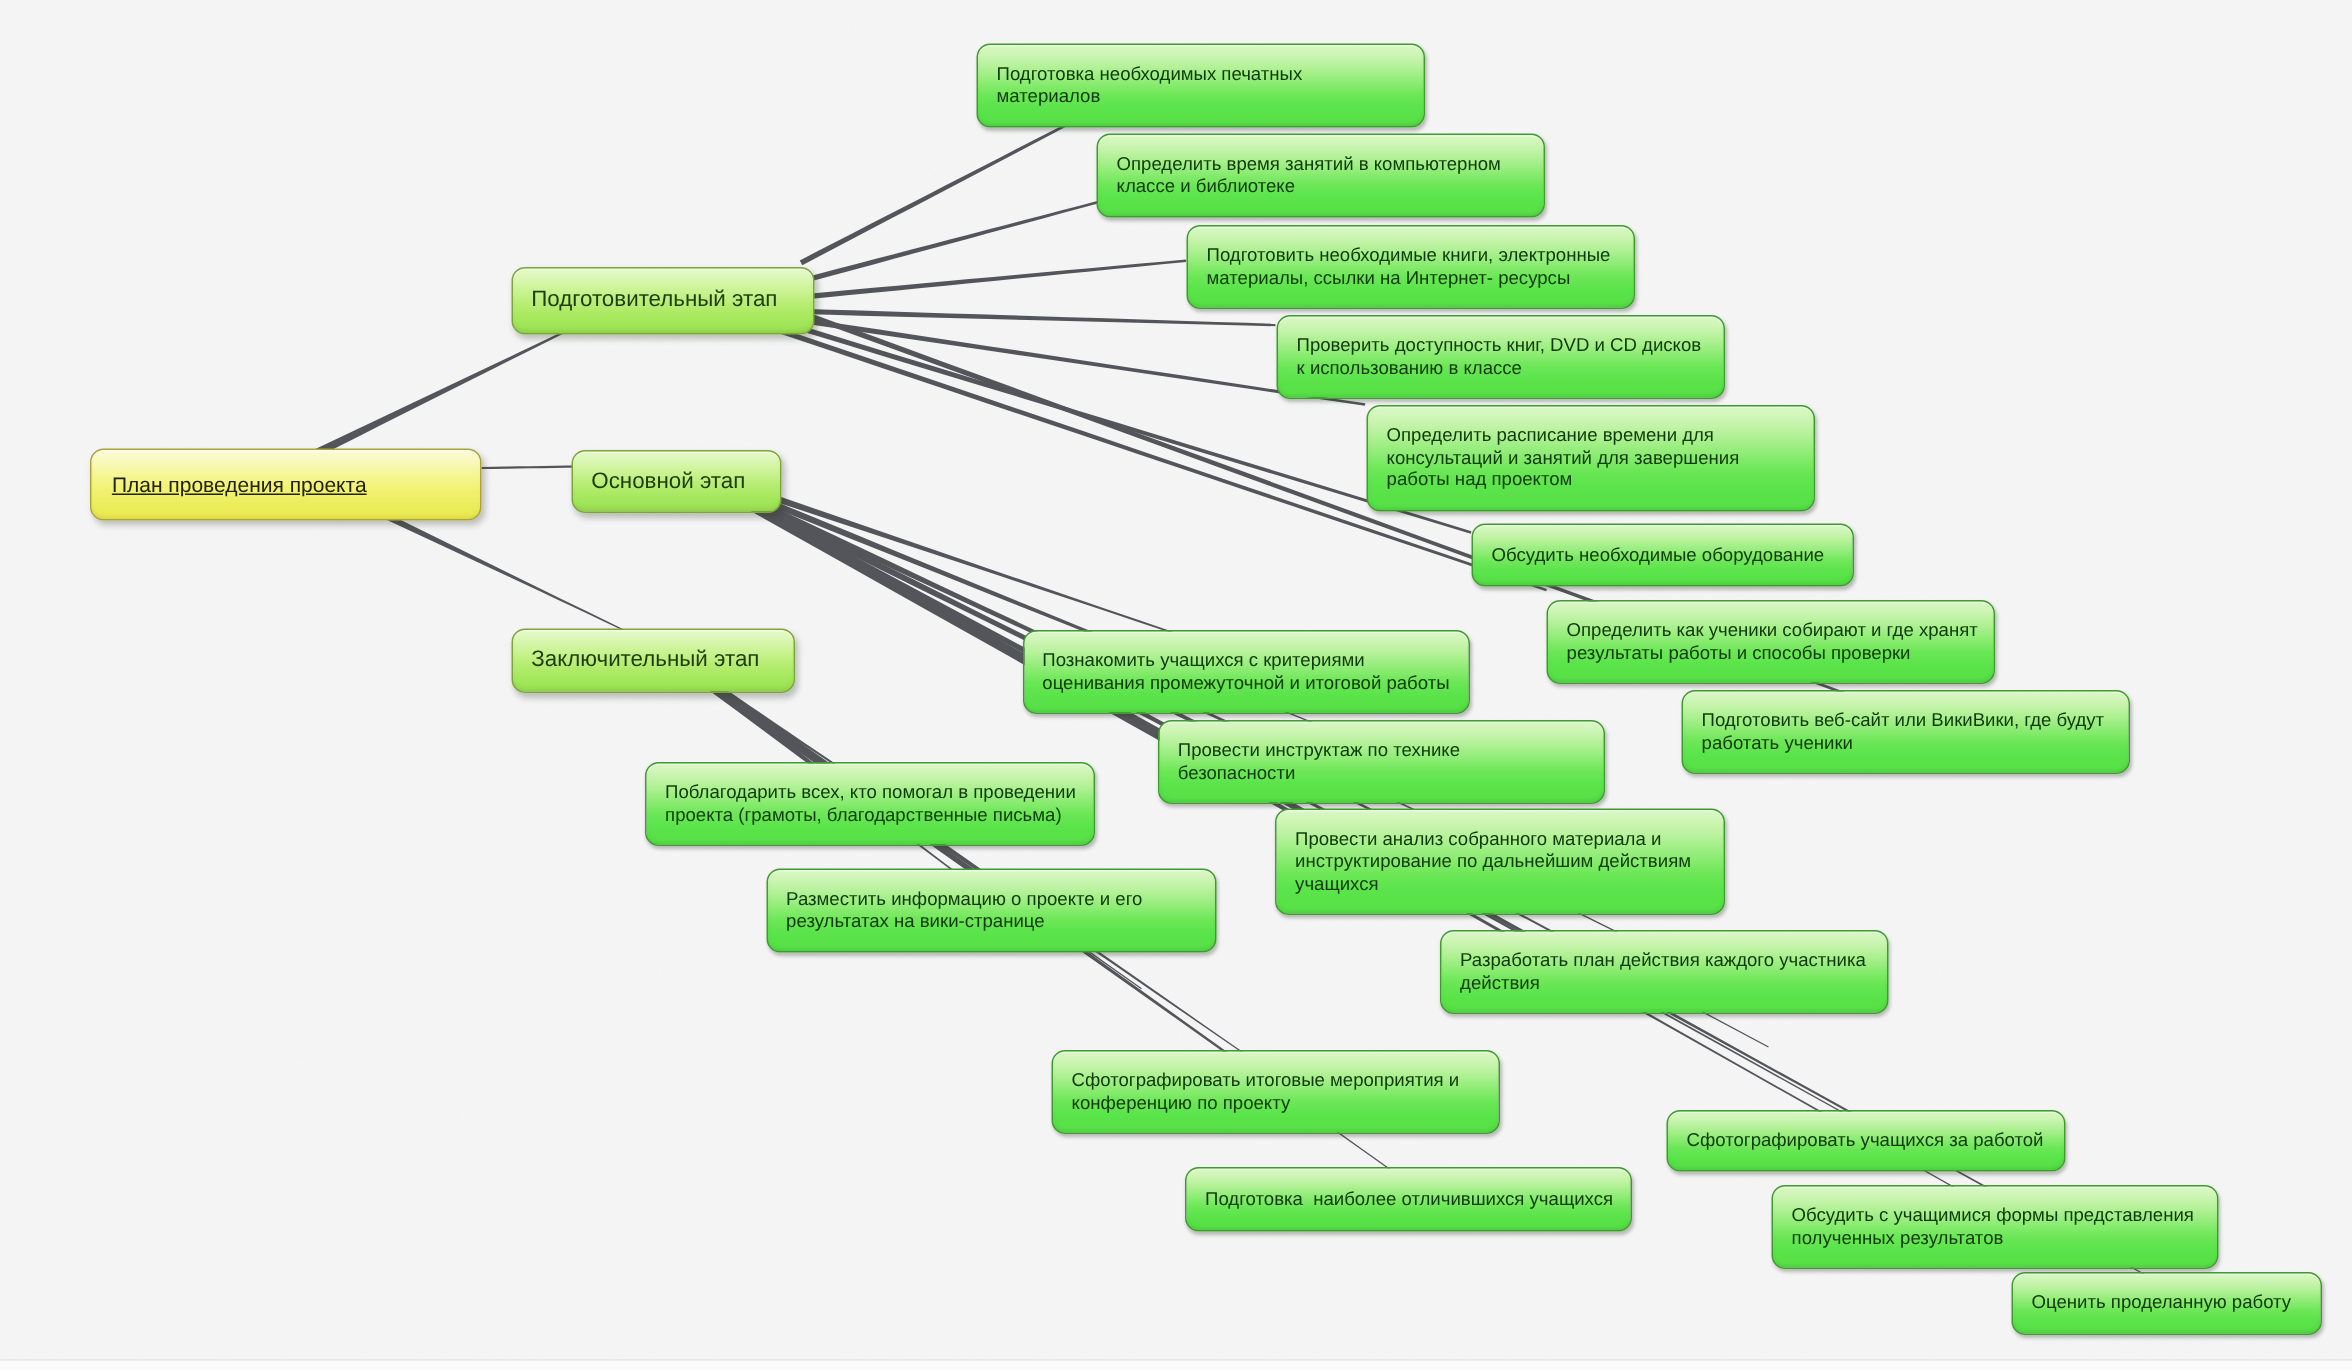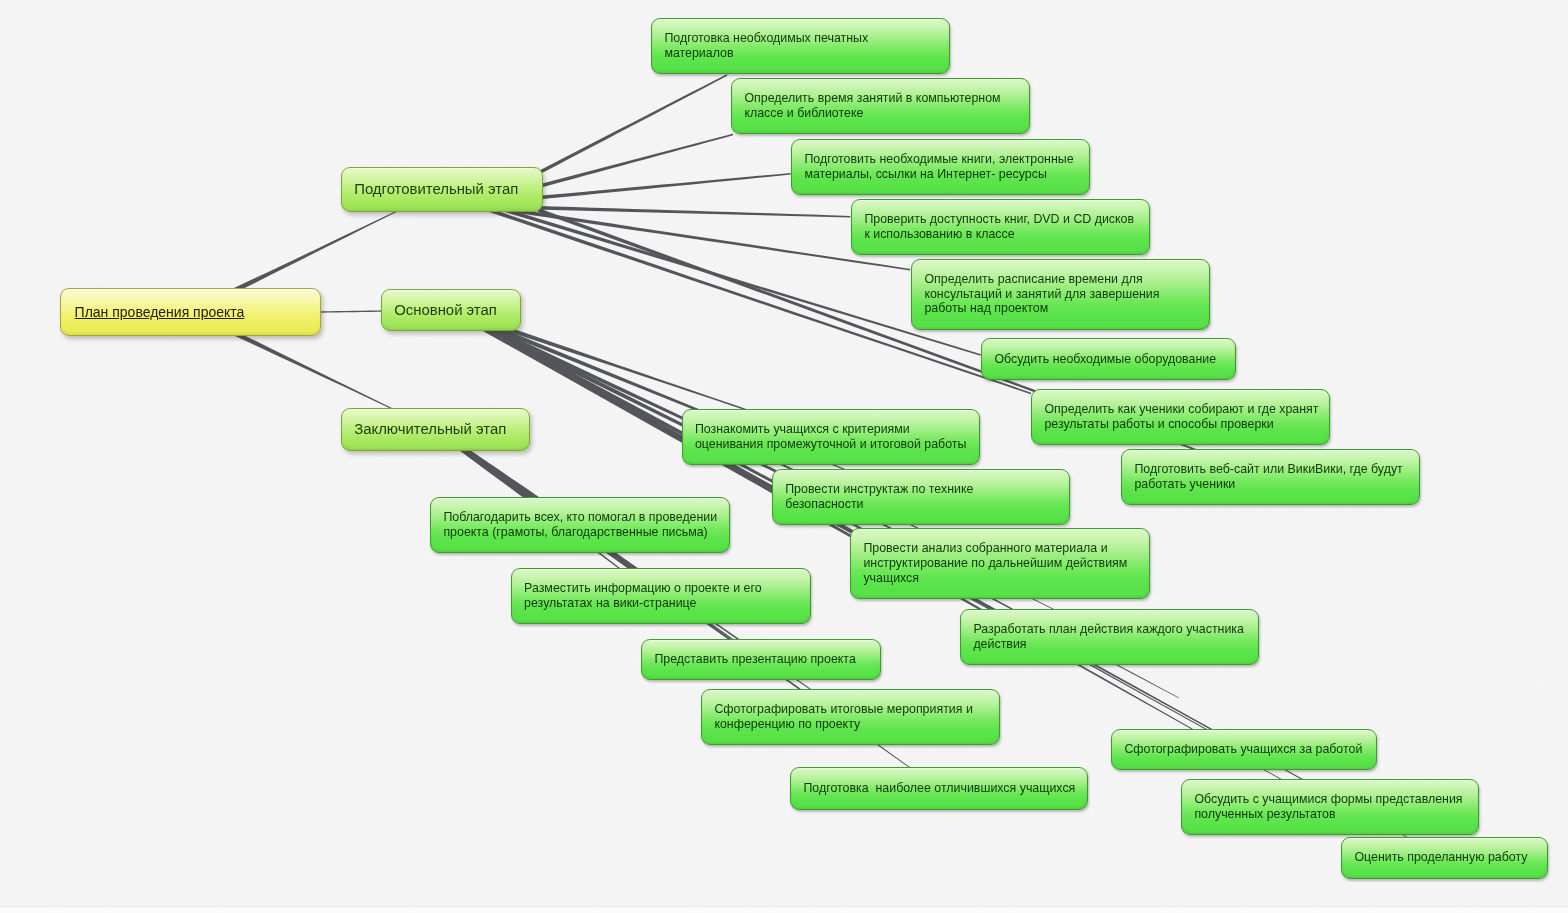--- a/index.html
+++ b/index.html
@@ -2,21 +2,21 @@
 <html><head>
 <meta charset="utf-8">
 <title>План проведения проекта</title>
 <style>
   html,body{margin:0;padding:0;background:#fff;}
   body{width:1568px;height:913px;overflow:hidden;font-family:"Liberation Sans",sans-serif;}
   #canvas{position:relative;width:1568px;height:913px;overflow:hidden;background:#f5f5f6;}
   #bgnoise{position:absolute;left:0;top:0;width:1568px;height:913px;opacity:.5;pointer-events:none;}
   #edges{position:absolute;left:0;top:0;width:1568px;height:913px;}
   #pagebottom{position:absolute;left:0;top:906px;width:1568px;height:7px;background:#fbfbfc;border-top:1px solid #e7e7e9;}
-  .node{position:absolute;box-sizing:border-box;display:flex;flex-direction:column;justify-content:center;transform:translateZ(0);}
+  .node{position:absolute;box-sizing:border-box;display:flex;flex-direction:column;justify-content:center;transform:translateZ(0);margin-top:11px;}
   .node .t{white-space:pre;-webkit-font-smoothing:antialiased;}
   .leaf{
     border-radius:9px;
     background:linear-gradient(180deg,#d9f7c6 0%,#cdf5b4 12%,#b2f196 28%,#8dec74 46%,#6ce757 62%,#5ce44c 76%,#58e247 88%,#5ae34a 100%);
     border:1.2px solid #3f9b2f;
     box-shadow:1px 2px 2.5px rgba(40,50,30,.30), inset 0 -3px 4px -3px rgba(0,90,0,.30), inset 0 1px 0 rgba(255,255,255,.45);
     color:#0f3a06;font-size:12.4px;line-height:14.8px;padding-left:12.4px;
   }
   .main{
     border-radius:9px;
@@ -148,23 +148,20 @@
       <span class="t">Оценить проделанную работу</span>
   </div>
   <div class="node leaf" style="left:430px;top:497px;width:299.5px;height:56.0px">
       <span class="t">Поблагодарить всех, кто помогал в проведении</span>
       <span class="t">проекта (грамоты, благодарственные письма)</span>
   </div>
   <div class="node leaf" style="left:510.7px;top:567.7px;width:300px;height:56.0px">
       <span class="t">Разместить информацию о проекте и его</span>
       <span class="t">результатах на вики-странице</span>
   </div>
-  <div class="node leaf" style="left:641px;top:639px;width:240px;height:40.5px">
-      <span class="t">Представить презентацию проекта</span>
-  </div>
   <div class="node leaf" style="left:701px;top:689px;width:299px;height:56.0px">
       <span class="t">Сфотографировать итоговые мероприятия и</span>
       <span class="t">конференцию по проекту</span>
   </div>
   <div class="node leaf" style="left:790px;top:767px;width:298px;height:42.8px">
       <span class="t">Подготовка  наиболее отличившихся учащихся</span>
   </div>
 
   <div id="pagebottom"></div>
 </div>

